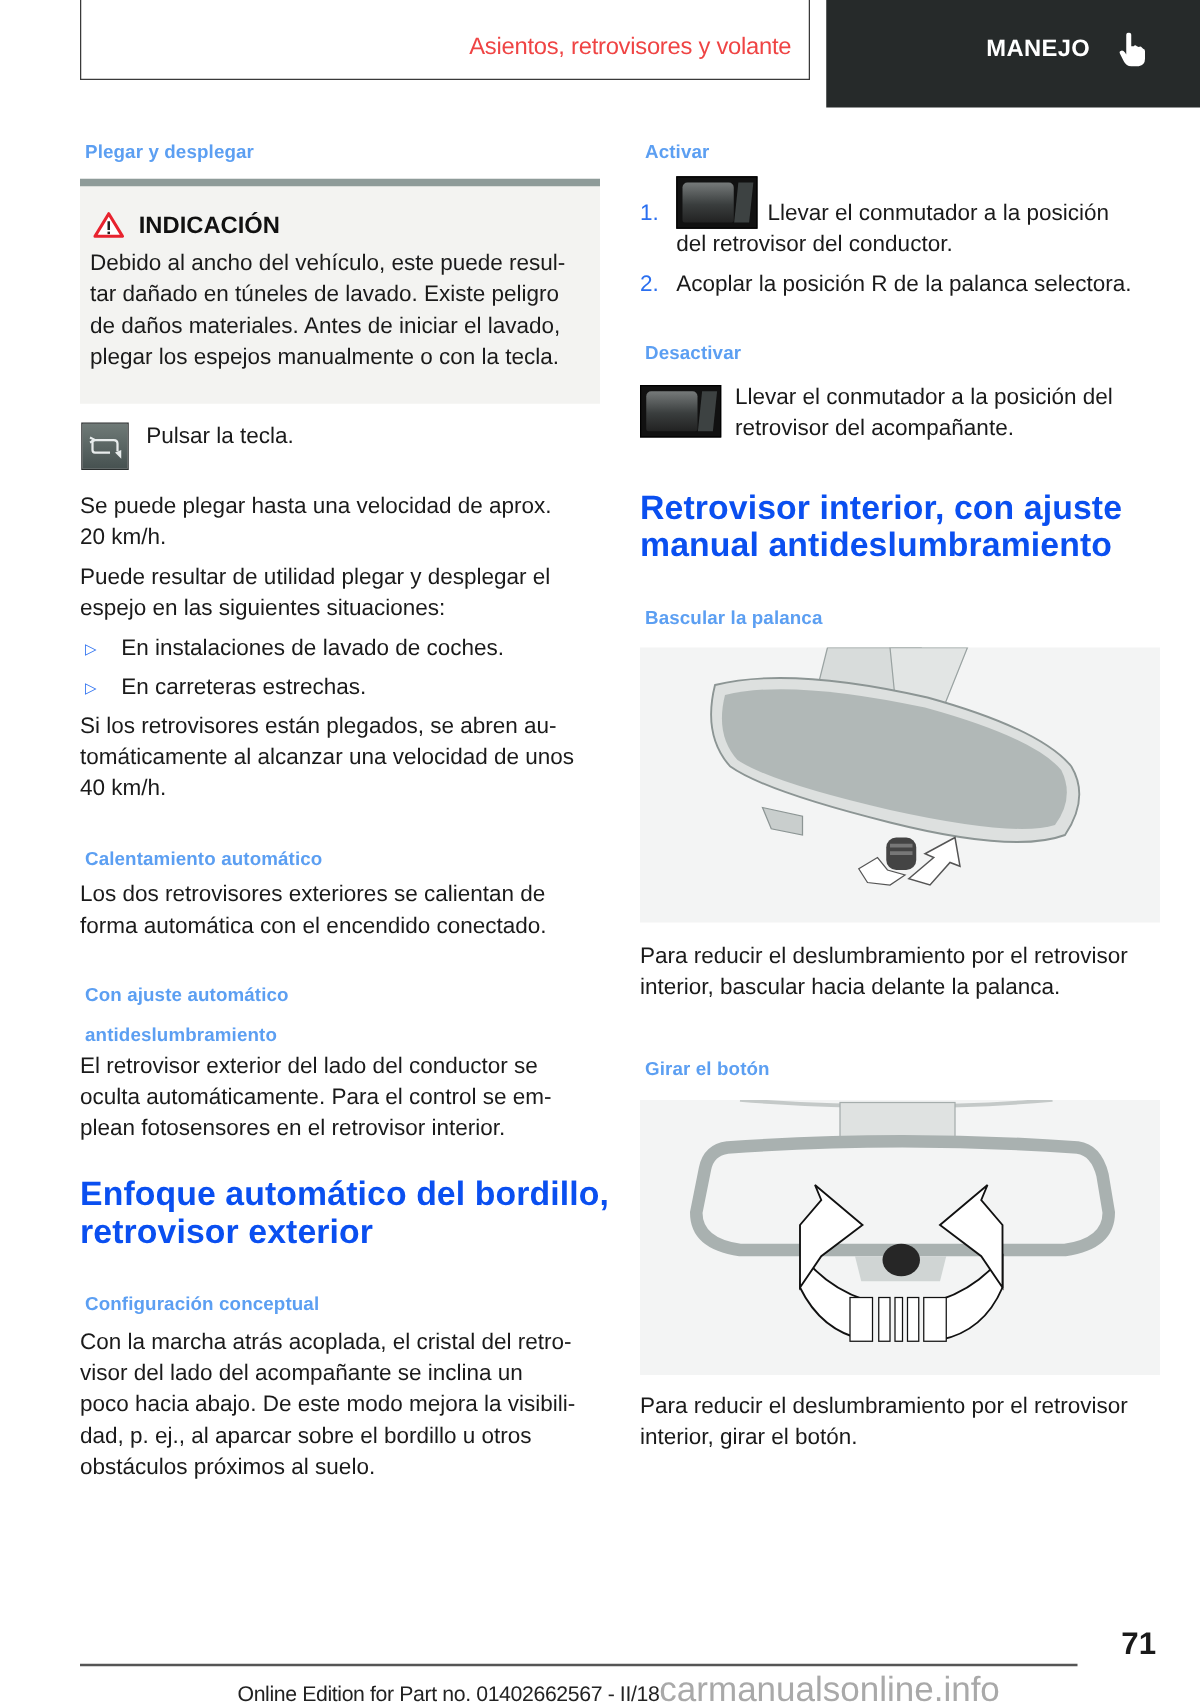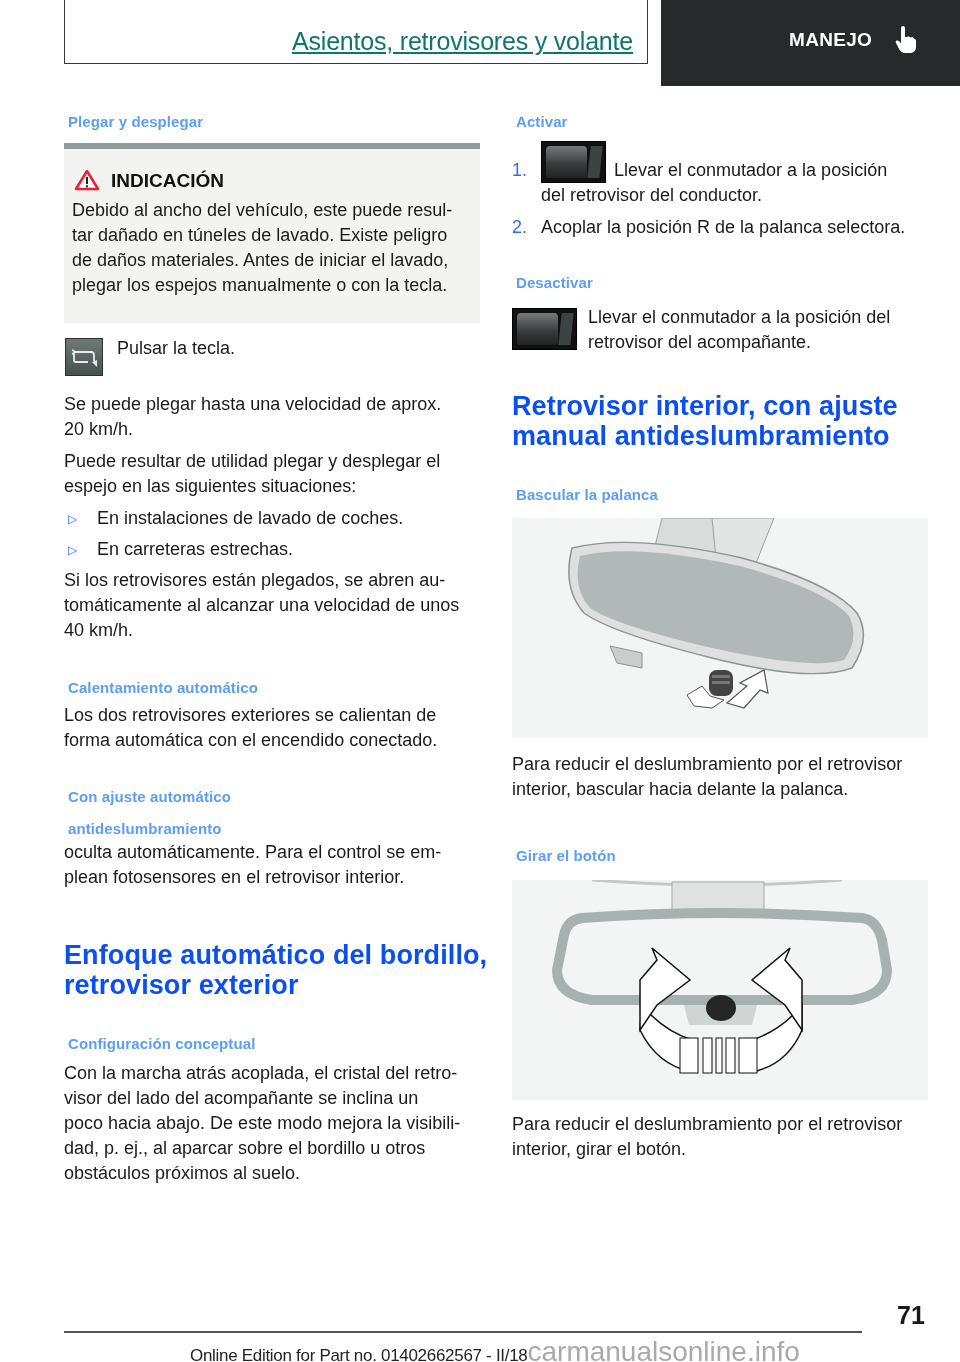--- a/index.html
+++ b/index.html
@@ -6,21 +6,21 @@
   body {
     width:960px; height:1362px; position:relative; overflow:hidden;
     background:#ffffff; color:#1a1a1a;
     font-family:"Liberation Sans", "DejaVu Sans", sans-serif;
   }
   .hdr-left {
     position:absolute; left:64px; top:-2px; width:584px; height:66px;
     border:1.5px solid #3a3a3a; border-top:none; box-sizing:border-box; background:#fff;
   }
   .hdr-left span {
-    position:absolute; right:14px; top:29px; font-size:25px; color:#0f766e; letter-spacing:-0.2px;text-decoration:underline;
+    position:absolute; right:14px; top:29px; font-size:19px; color:#ef4444; letter-spacing:-0.2px;
   }
   .hdr-right {
     position:absolute; left:661px; top:0; width:299px; height:86px; background:#262a2a;
   }
   .hdr-right .lbl {
     position:absolute; left:128px; top:29px; font-size:19px; font-weight:bold; color:#fff; letter-spacing:0.3px;
   }
   .hdr-right svg { position:absolute; left:234px; top:26px; }
   .h-light { color:#5c9ff2; font-weight:bold; font-size:15px; line-height:28px; margin:4px; letter-spacing:0.1px; }
   .h-dark { color:#0a4ff0; font-weight:bold; font-size:27px; line-height:30px; margin:0; letter-spacing:0.1px; }
@@ -121,20 +121,21 @@
 <div class="abs" style="left:64px;top:703px;width:420px;">
   <p>Los dos retrovisores exteriores se calientan de</p>
   <p>forma automática con el encendido conectado.</p>
 </div>
 
 <div class="abs" style="left:64px;top:779px;">
   <div class="h-light">Con ajuste automático</div>
   <div class="h-light">antideslumbramiento</div>
 </div>
 <div class="abs" style="left:64px;top:840px;width:420px;">
+  <p>El retrovisor exterior del lado del conductor se</p>
   <p>oculta automáticamente. Para el control se em-</p>
   <p>plean fotosensores en el retrovisor interior.</p>
 </div>
 
 <div class="abs" style="left:64px;top:940px;">
   <div class="h-dark">Enfoque automático del bordillo,</div>
   <div class="h-dark">retrovisor exterior</div>
 </div>
 <h3 class="h-light abs" style="left:64px;top:1026px;">Configuración conceptual</h3>
 <div class="abs" style="left:64px;top:1061px;width:420px;">

